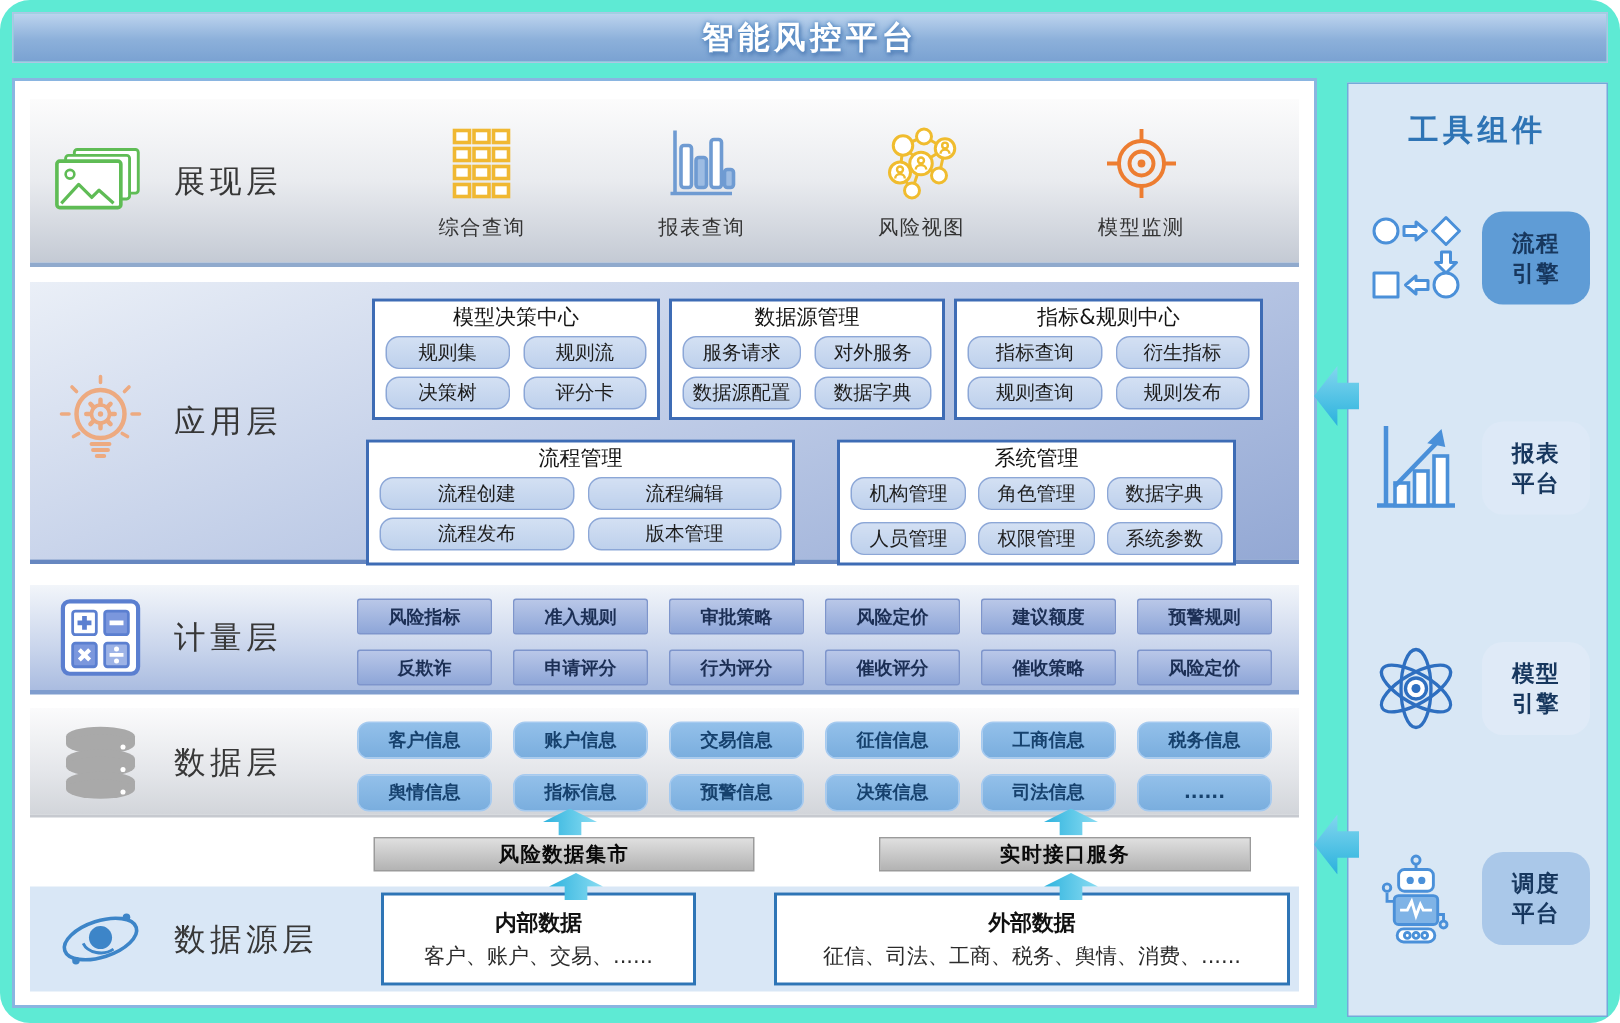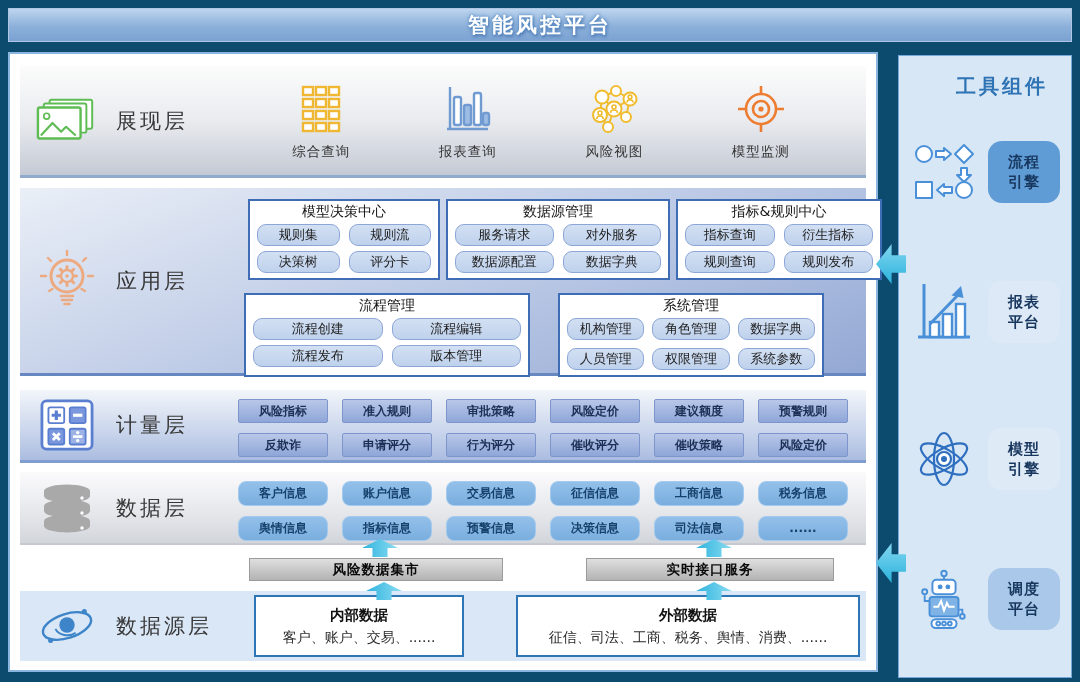--- a/index.html
+++ b/index.html
@@ -1,17 +1,17 @@
 <!DOCTYPE html>
 <html><head>
 <meta charset="utf-8">
 <style>
   * { margin:0; padding:0; box-sizing:border-box; }
   body { font-family:"DejaVu Sans","Liberation Sans",sans-serif; background:#fff; }
-  .stage { position:relative; width:1080px; height:682px; background:#0c4a6e; overflow:hidden; }
+  .stage { position:relative; width:1080px; height:682px; background:#5eead4; overflow:hidden;border-radius:20px; }
 
   
   .banner { position:absolute; left:8px; top:8px; width:1064px; height:34px;
     background:linear-gradient(180deg,#bdd4ee 0%,#8cb0da 55%,#7aa2d2 100%);
     border:1px solid #aec6e4; display:flex; align-items:center; justify-content:center; }
   .banner-title { font-size:21px; font-weight:bold; color:#fff; letter-spacing:3px;
     text-shadow:0 0 2px #5b8fc7, 0 0 4px #5b8fc7, 1px 2px 3px rgba(60,100,160,.75); }
 
   
   .main-panel { position:absolute; left:8px; top:52px; width:870px; height:620px;
@@ -41,21 +41,21 @@
   .pres-item { display:flex; flex-direction:column; align-items:center; }
   .pres-icon { height:54px; display:flex; align-items:center; justify-content:center; }
   .pres-label { margin-top:7px; font-size:13.5px; color:#333; letter-spacing:1px; }
 
   
   .app-content { flex:1; padding:11px 18px 10px 0; display:flex; flex-direction:column; gap:13px; }
   .app-grouprow { display:flex; }
   .app-grouprow-top { gap:6px; margin-left:10px; }
   .app-grouprow-bottom { gap:28px; margin-left:6px; }
   .app-group { background:#fff; border:2px solid #3e6cb5; padding:2px 7px 5px; }
-  .w190{width:192px} .w200{width:224px} .w206{width:206px} .w284{width:286px} .w298{width:266px}
+  .w190{width:192px} .w200{width:184px} .w206{width:206px} .w284{width:286px} .w298{width:266px}
   .group-title { text-align:center; font-size:14px; color:#141414; margin-bottom:3px; white-space:nowrap; }
   .group-grid { display:grid; gap:5px 9px; }
   .g2 { grid-template-columns:1fr 1fr; }
   .g3 { grid-template-columns:1fr 1fr 1fr;gap:8px; }
   .group-btn { height:22px; display:flex; align-items:center; justify-content:center;
     background:linear-gradient(180deg,#d3e0f3,#bed1ec); border:1.5px solid #8ca7d7; border-radius:9px;
     font-size:13px; color:#1d1d1d; white-space:nowrap; }
 
   
   .btn-grid { flex:1; display:grid; grid-template-columns:repeat(6,1fr);
@@ -84,21 +84,21 @@
   .source-content { flex:1; display:flex; align-items:flex-end; padding:4px 12px 4px 0; }
   .source-box { background:#fff; border:2px solid #2e75b6; height:62px;
     display:flex; flex-direction:column; align-items:center; justify-content:center; }
   .source-box-internal { width:210px; margin-left:16px; }
   .source-box-external { width:344px; margin-left:52px; }
   .source-title { font-size:14.5px; font-weight:bold; color:#111; }
   .source-text { margin-top:4px; font-size:14px; color:#2b2b2b; }
 
   
   .sidebar { position:absolute; left:898px; top:55px; width:174px; height:623px;
-    background:#d8e7f5; border:1px solid #74a9da;padding-left:17px; }
+    background:#d8e7f5; border:1px solid #74a9da; }
   .sidebar-title { position:absolute; top:17px; width:100%; text-align:center;
     font-size:20px; font-weight:bold; color:#2e74b5; letter-spacing:3px; }
   .tool-item { position:absolute; left:0; width:100%; height:64px; display:flex; align-items:center; }
   .ti-0{top:84px} .ti-1{top:224px} .ti-2{top:371px} .ti-3{top:511px}
   .tool-icon { width:66px; margin-left:12px; display:flex; justify-content:center; align-items:center; }
   .tool-btn { width:72px; height:62px; margin-left:11px; border-radius:14px;
     display:flex; flex-direction:column; align-items:center; justify-content:center;
     font-size:15px; font-weight:bold; color:#17375e; line-height:1.35; letter-spacing:1px; }
   .tb-0 { background:#5f9cd6; } .tb-1 { background:#dde9f7; }
   .tb-2 { background:#dfeaf7; } .tb-3 { background:#aac8e9; }

